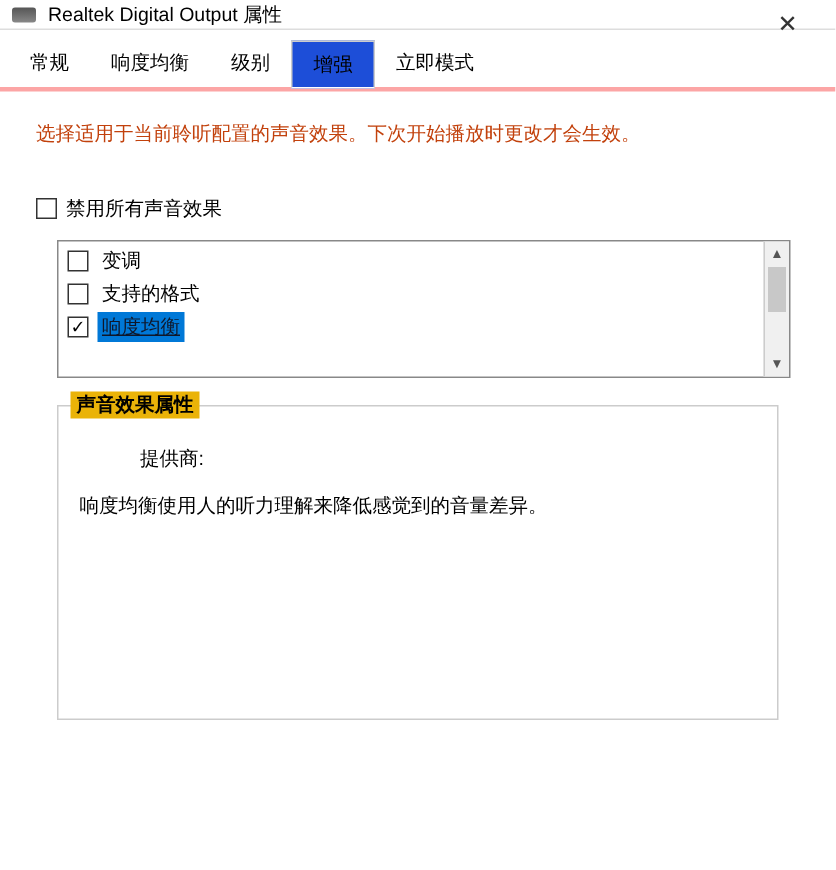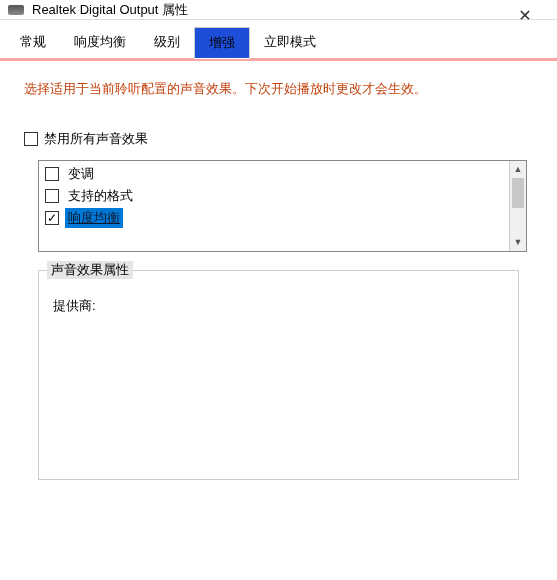--- a/index.html
+++ b/index.html
@@ -158,30 +158,31 @@
       border: 1px solid #ccc;
       margin: 18px 14px 0 14px;
       padding: 14px 14px 30px 14px;
       position: relative;
       height: 210px;
     }
     .groupbox .legend {
       position: absolute;
       top: -10px;
       left: 8px;
-      background: #e5e5e5;
+      background: #eab308;
       padding: 0 4px;
+      font-weight: bold;
     }
     .prop-row {
       display: flex;
       margin-top: 12px;
     }
     .prop-label {
       width: 95px;
-      text-align: left;
+      text-align: right;
       padding-right: 12px;
     }
     .prop-value {
       flex: 1;
       line-height: 1.6;
     }
   </style>
 </head>
 <body>
 
@@ -232,15 +233,16 @@
       <div class="sb-btn">▼</div>
     </div>
   </div>
 
   <div class="groupbox">
     <div class="legend">声音效果属性</div>
     <div class="prop-row">
       <div class="prop-label">提供商:</div>
     </div>
     <div class="prop-row">
+      <div class="prop-value">响度均衡使用人的听力理解来降低感觉到的音量差异。</div>
     </div>
   </div>
 </div>
 
 </body></html>

